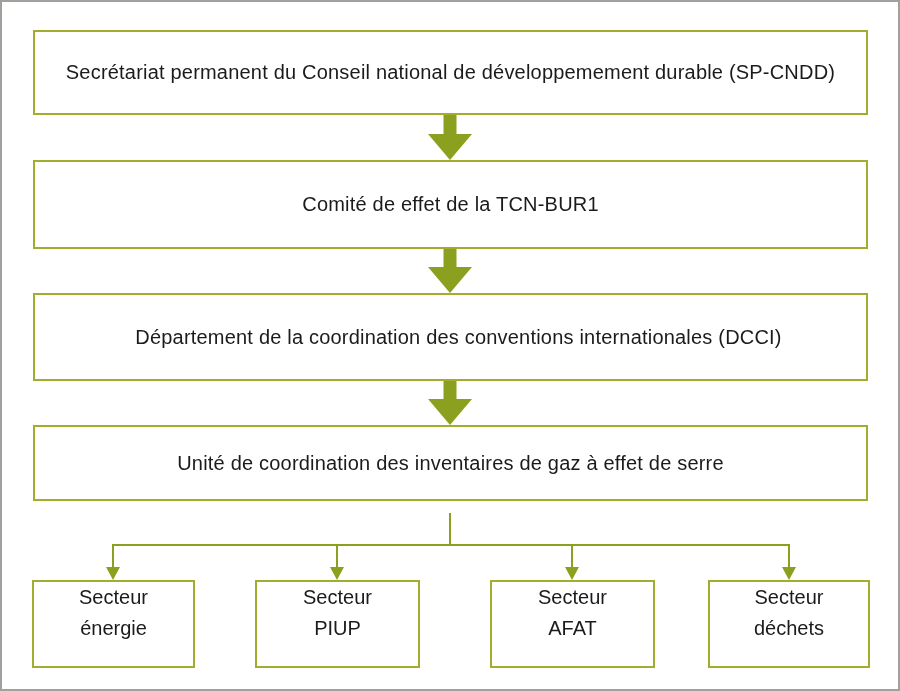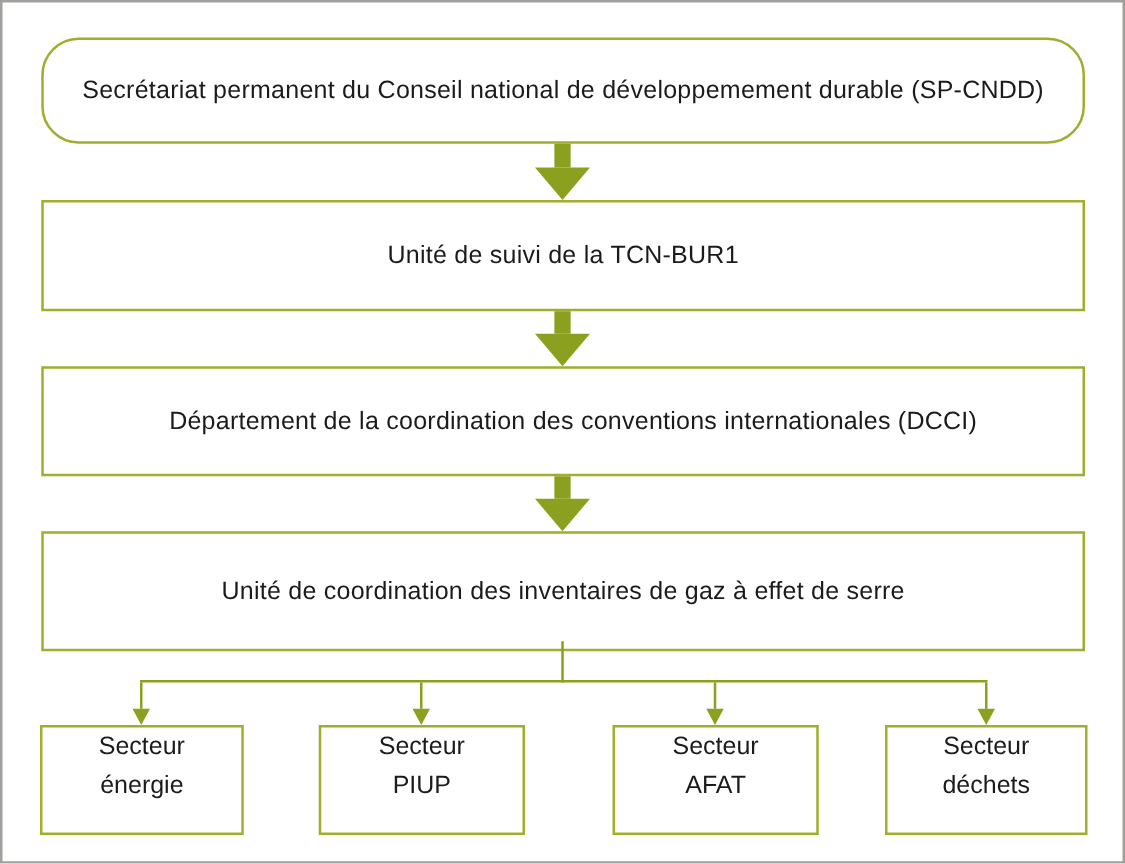--- a/index.html
+++ b/index.html
@@ -31,24 +31,24 @@
     box-sizing: border-box;
     border: 2px solid var(--box-border-green, #a0ad2d);
     background: #ffffff;
     display: flex;
     align-items: center;
     justify-content: center;
     text-align: center;
     font-size: 20px;
     letter-spacing: 0.2px;
   }
-  #box-level-1 { top: 30px;  height: 85px; border-radius: 30px; }
+  #box-level-1 { top: 30px;  height: 85px; }
   #box-level-2 { top: 160px; height: 89px; }
   #box-level-3 { top: 293px; height: 88px; padding-left: 16px; }
-  #box-level-4 { top: 425px; height: 96px; }
+  #box-level-4 { top: 425px; height: 76px; }
 
   
   .block-arrow {
     position: absolute;
     left: 428px;
     width: 44px;
   }
   #block-arrow-1 { top: 115px; height: 45px; }
   #block-arrow-2 { top: 249px; height: 44px; }
   #block-arrow-3 { top: 381px; height: 44px; }
@@ -126,21 +126,21 @@
 
   <div class="level-box" id="box-level-1">
     <span>Secrétariat permanent du Conseil national de développemement durable (SP-CNDD)</span>
   </div>
   <div class="block-arrow" id="block-arrow-1">
     <div class="stem"></div>
     <div class="head"></div>
   </div>
 
   <div class="level-box" id="box-level-2">
-    <span>Unité de suivi de la TCN-BUR1</span>
+    <span>Comité de effet de la TCN-BUR1</span>
   </div>
   <div class="block-arrow" id="block-arrow-2">
     <div class="stem"></div>
     <div class="head"></div>
   </div>
 
   <div class="level-box" id="box-level-3">
     <span>Département de la coordination des conventions internationales (DCCI)</span>
   </div>
   <div class="block-arrow" id="block-arrow-3">

